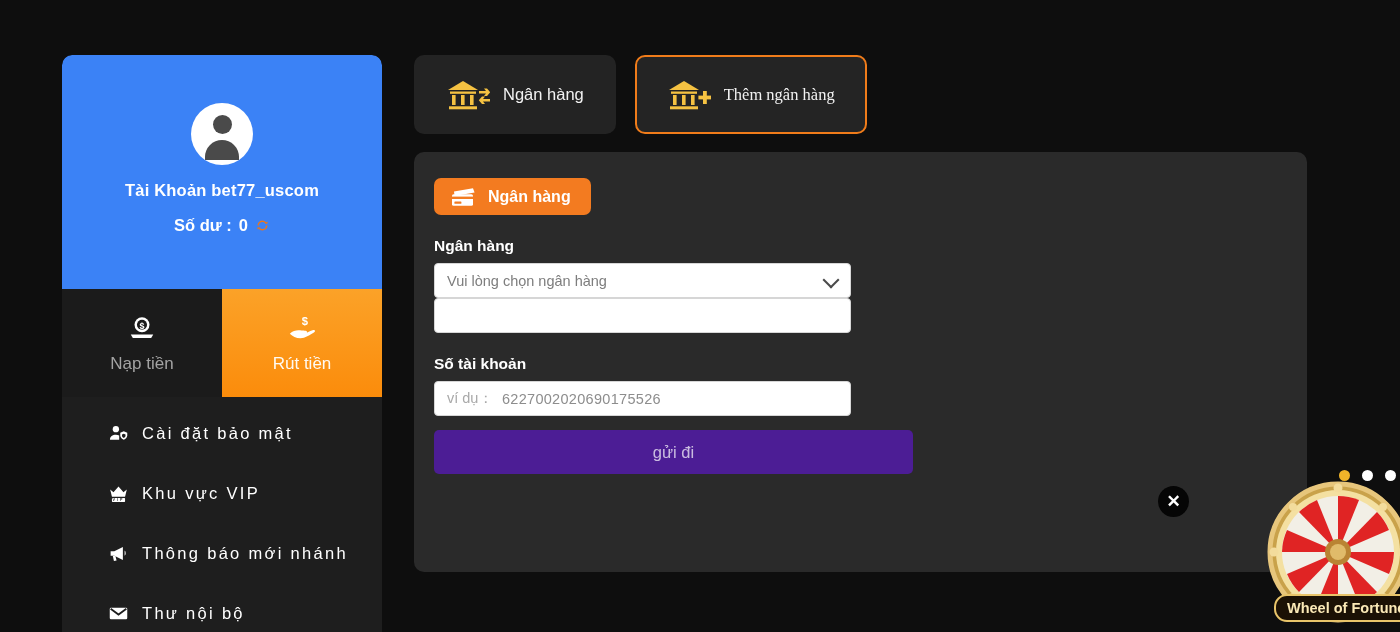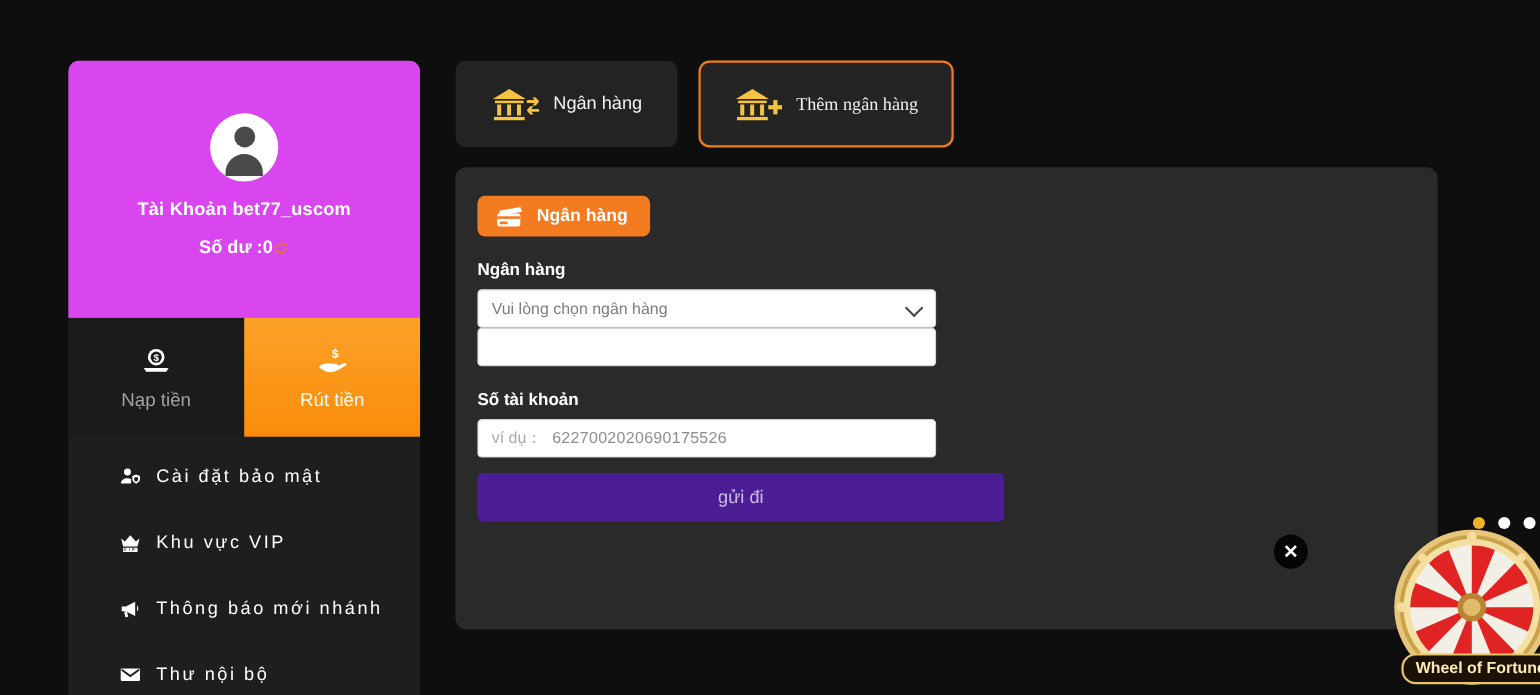--- a/index.html
+++ b/index.html
@@ -13,21 +13,21 @@
 
   
   .sidebar {
     position: absolute; left: 62px; top: 55px;
     width: 320px; height: 600px;
     background: #1e1e1e;
     border-radius: 10px 10px 0 0;
     overflow: hidden;
   }
   .profile {
-    background: #d946ef;
+    background: #3b82f6;
     height: 234px;
     border-radius: 10px 10px 0 0;
     display: flex; flex-direction: column;
     align-items: center; justify-content: flex-start;
     padding-top: 48px;
   }
   .avatar {
     width: 62px; height: 62px; border-radius: 50%;
     background: #ffffff;
     position: relative;
@@ -45,21 +45,21 @@
     border-radius: 17px 17px 0 0;
     background: #4a4a4a;
     left: 14px; top: 37px;
   }
   .acct-line {
     color: #ffffff; font-size: 16.5px; font-weight: bold;
     letter-spacing: .2px; margin-bottom: 16px;
   }
   .bal-line {
     color: #ffffff; font-size: 16.5px; font-weight: bold;
-    display: flex; align-items: center; 
+    display: flex; align-items: center; gap: 7px;
   }
   .refresh-ico { display: inline-block; width: 15px; height: 15px; }
 
   .fund-tabs { display: flex; height: 108px; }
   .fund-tab {
     flex: 1; display: flex; flex-direction: column;
     align-items: center; justify-content: center; gap: 11px;
     cursor: pointer;
   }
   .fund-tab.inactive { background: #1b1b1b; }

